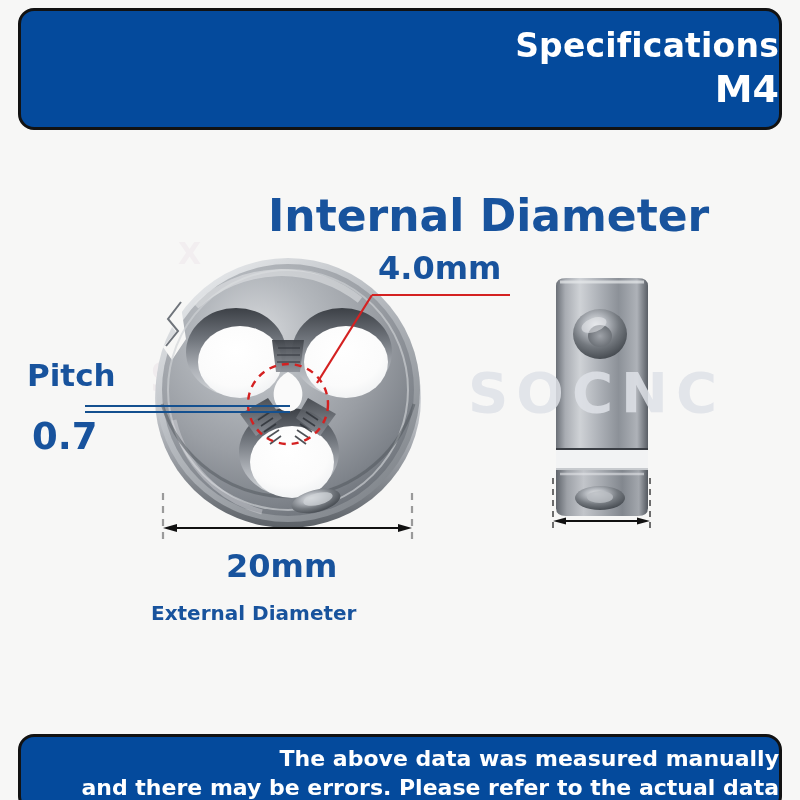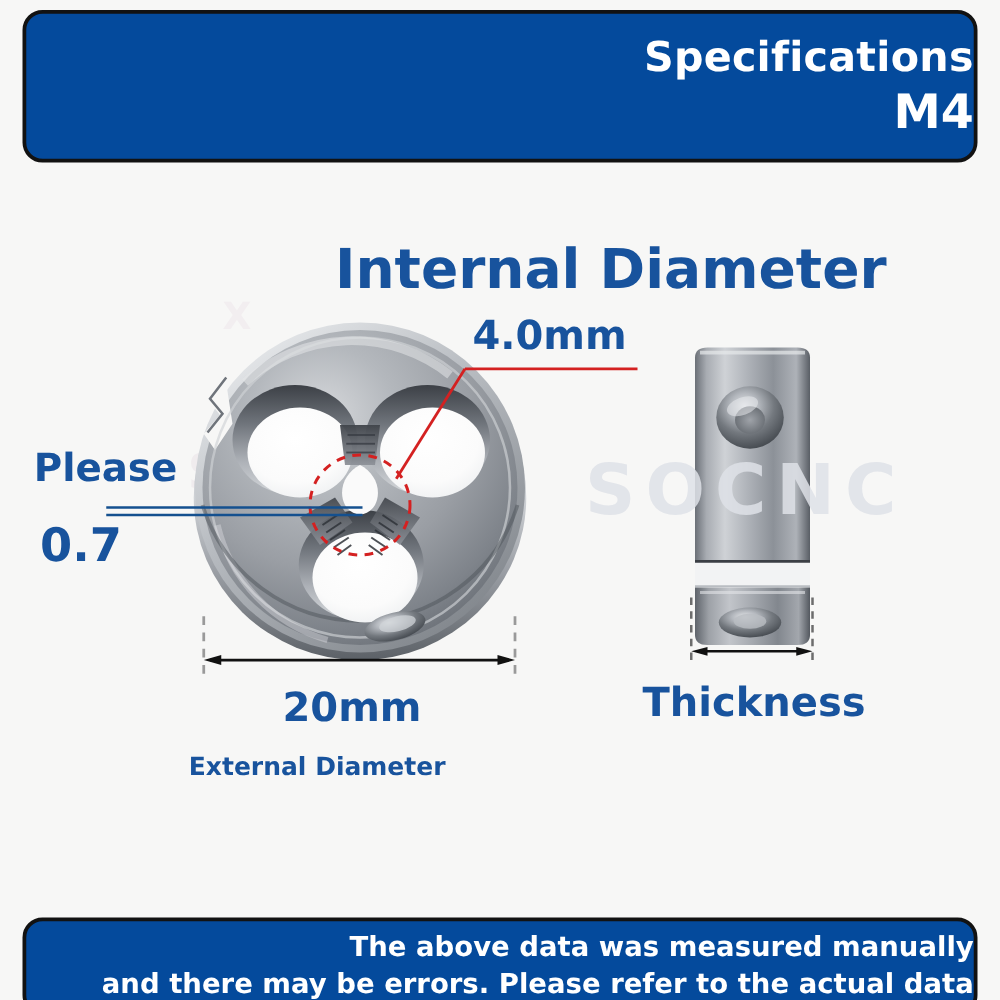--- a/index.html
+++ b/index.html
@@ -351,29 +351,28 @@
       <path d="M 650 521 L 637 517.5 L 637 524.5 Z" fill="#111111"></path>
     </g>
   </svg>
 
   <div id="watermark">SOCNC</div>
 
   <div class="lbl" id="label-internal-diameter">Internal Diameter</div>
 
   <div class="lbl" id="label-internal-value">4.0mm</div>
 
-  <div class="lbl" id="label-pitch">Please</div>
+  <div class="lbl" id="label-pitch">Pitch</div>
 
   <div class="lbl" id="label-pitch-value">0.7</div>
 
   <div class="lbl" id="label-external-value">20mm</div>
 
   <div class="lbl" id="label-external-title">External Diameter</div>
 
-  <div class="lbl" id="label-thickness">Thickness</div>
 
   <div class="banner" id="header-banner">
     <div id="header-title">Specifications</div>
     <div id="header-model">M4</div>
   </div>
 
   <div class="banner" id="footer-banner">
     <div class="footer-line">The above data was measured manually</div>
     <div class="footer-line">and there may be errors. Please refer to the actual data</div>
   </div>

